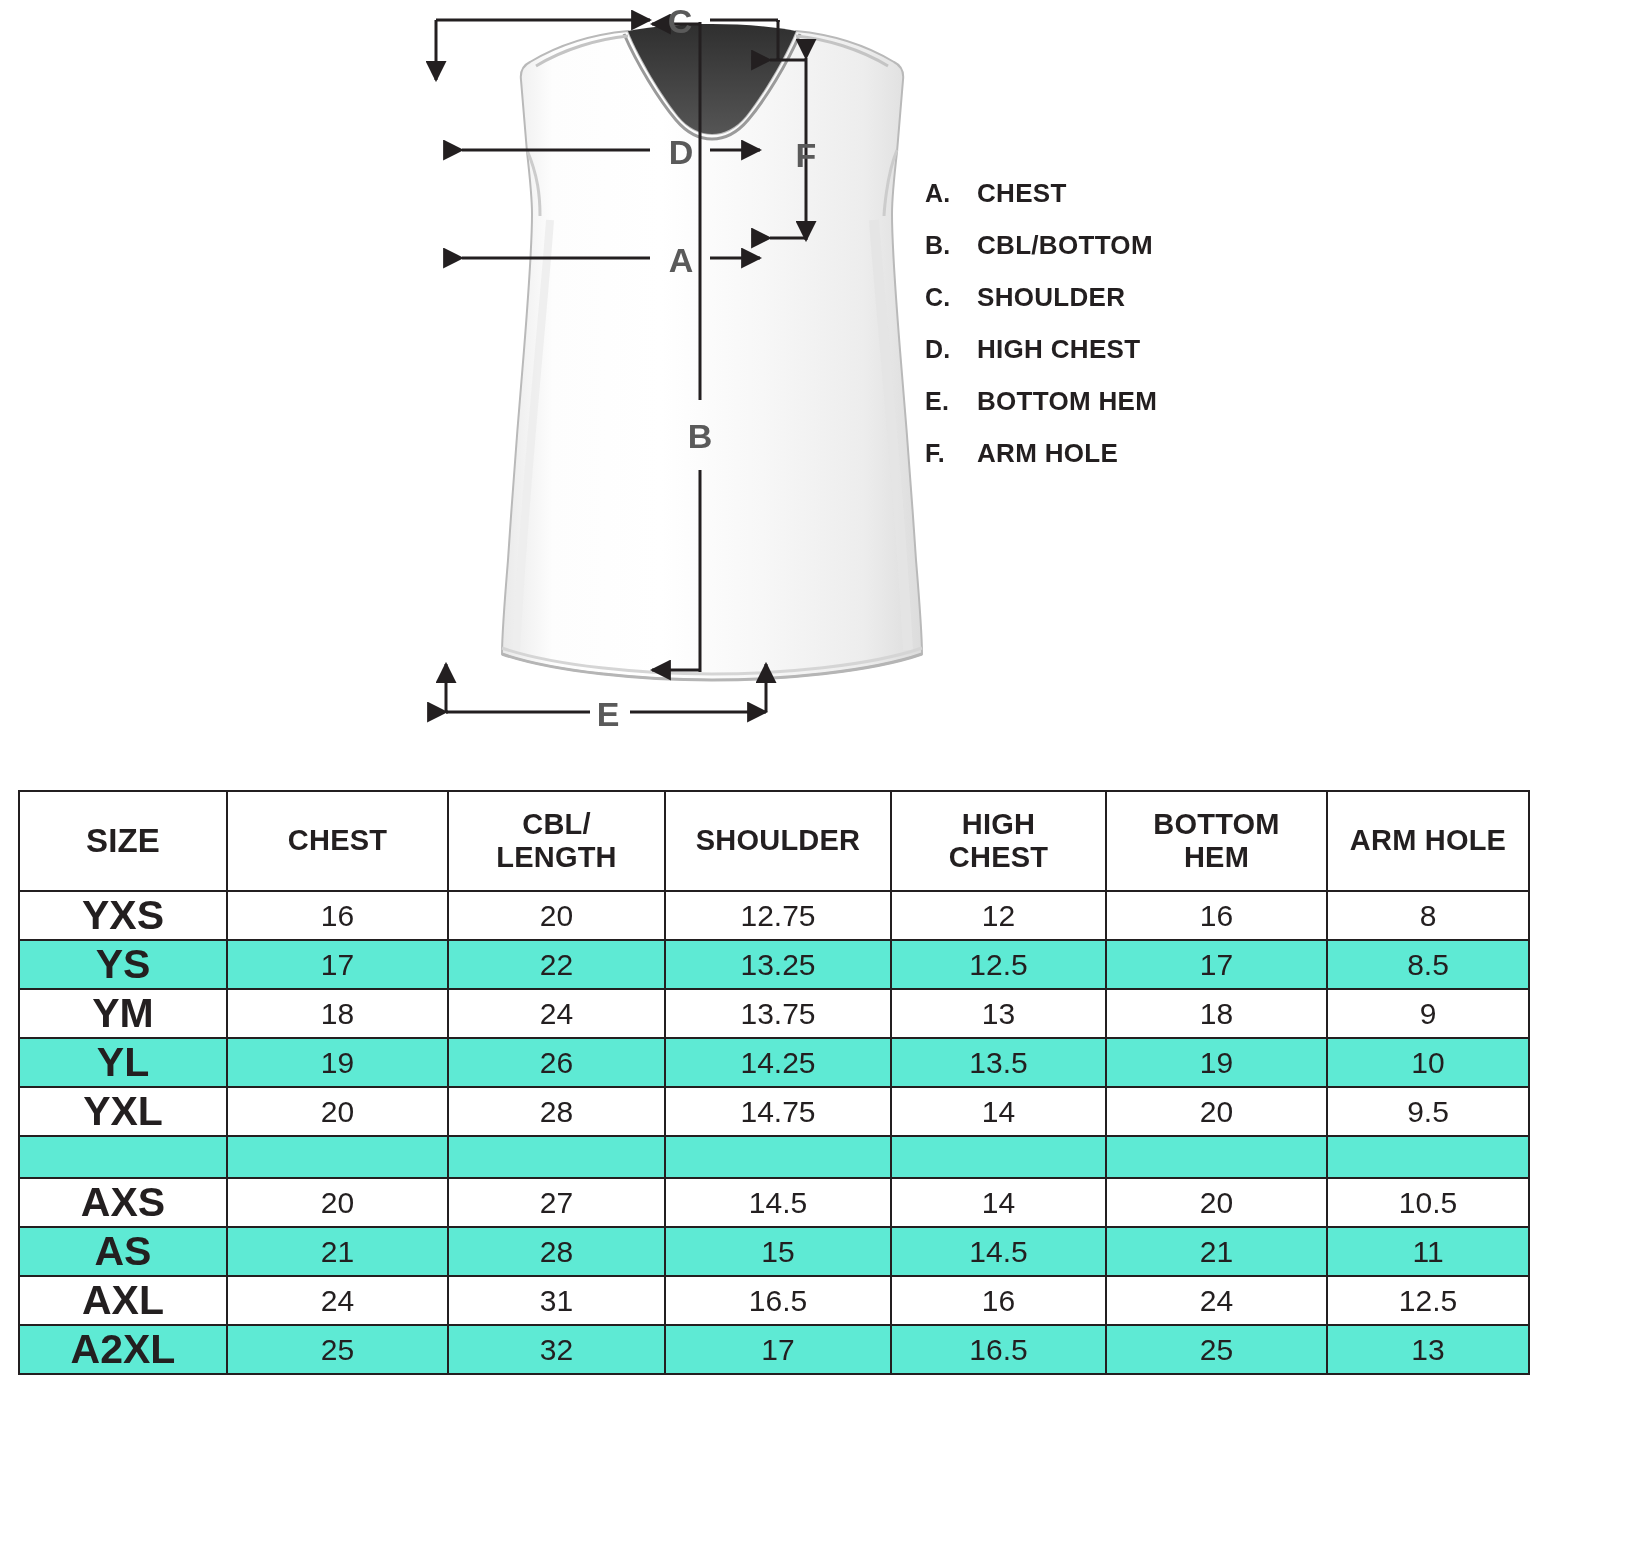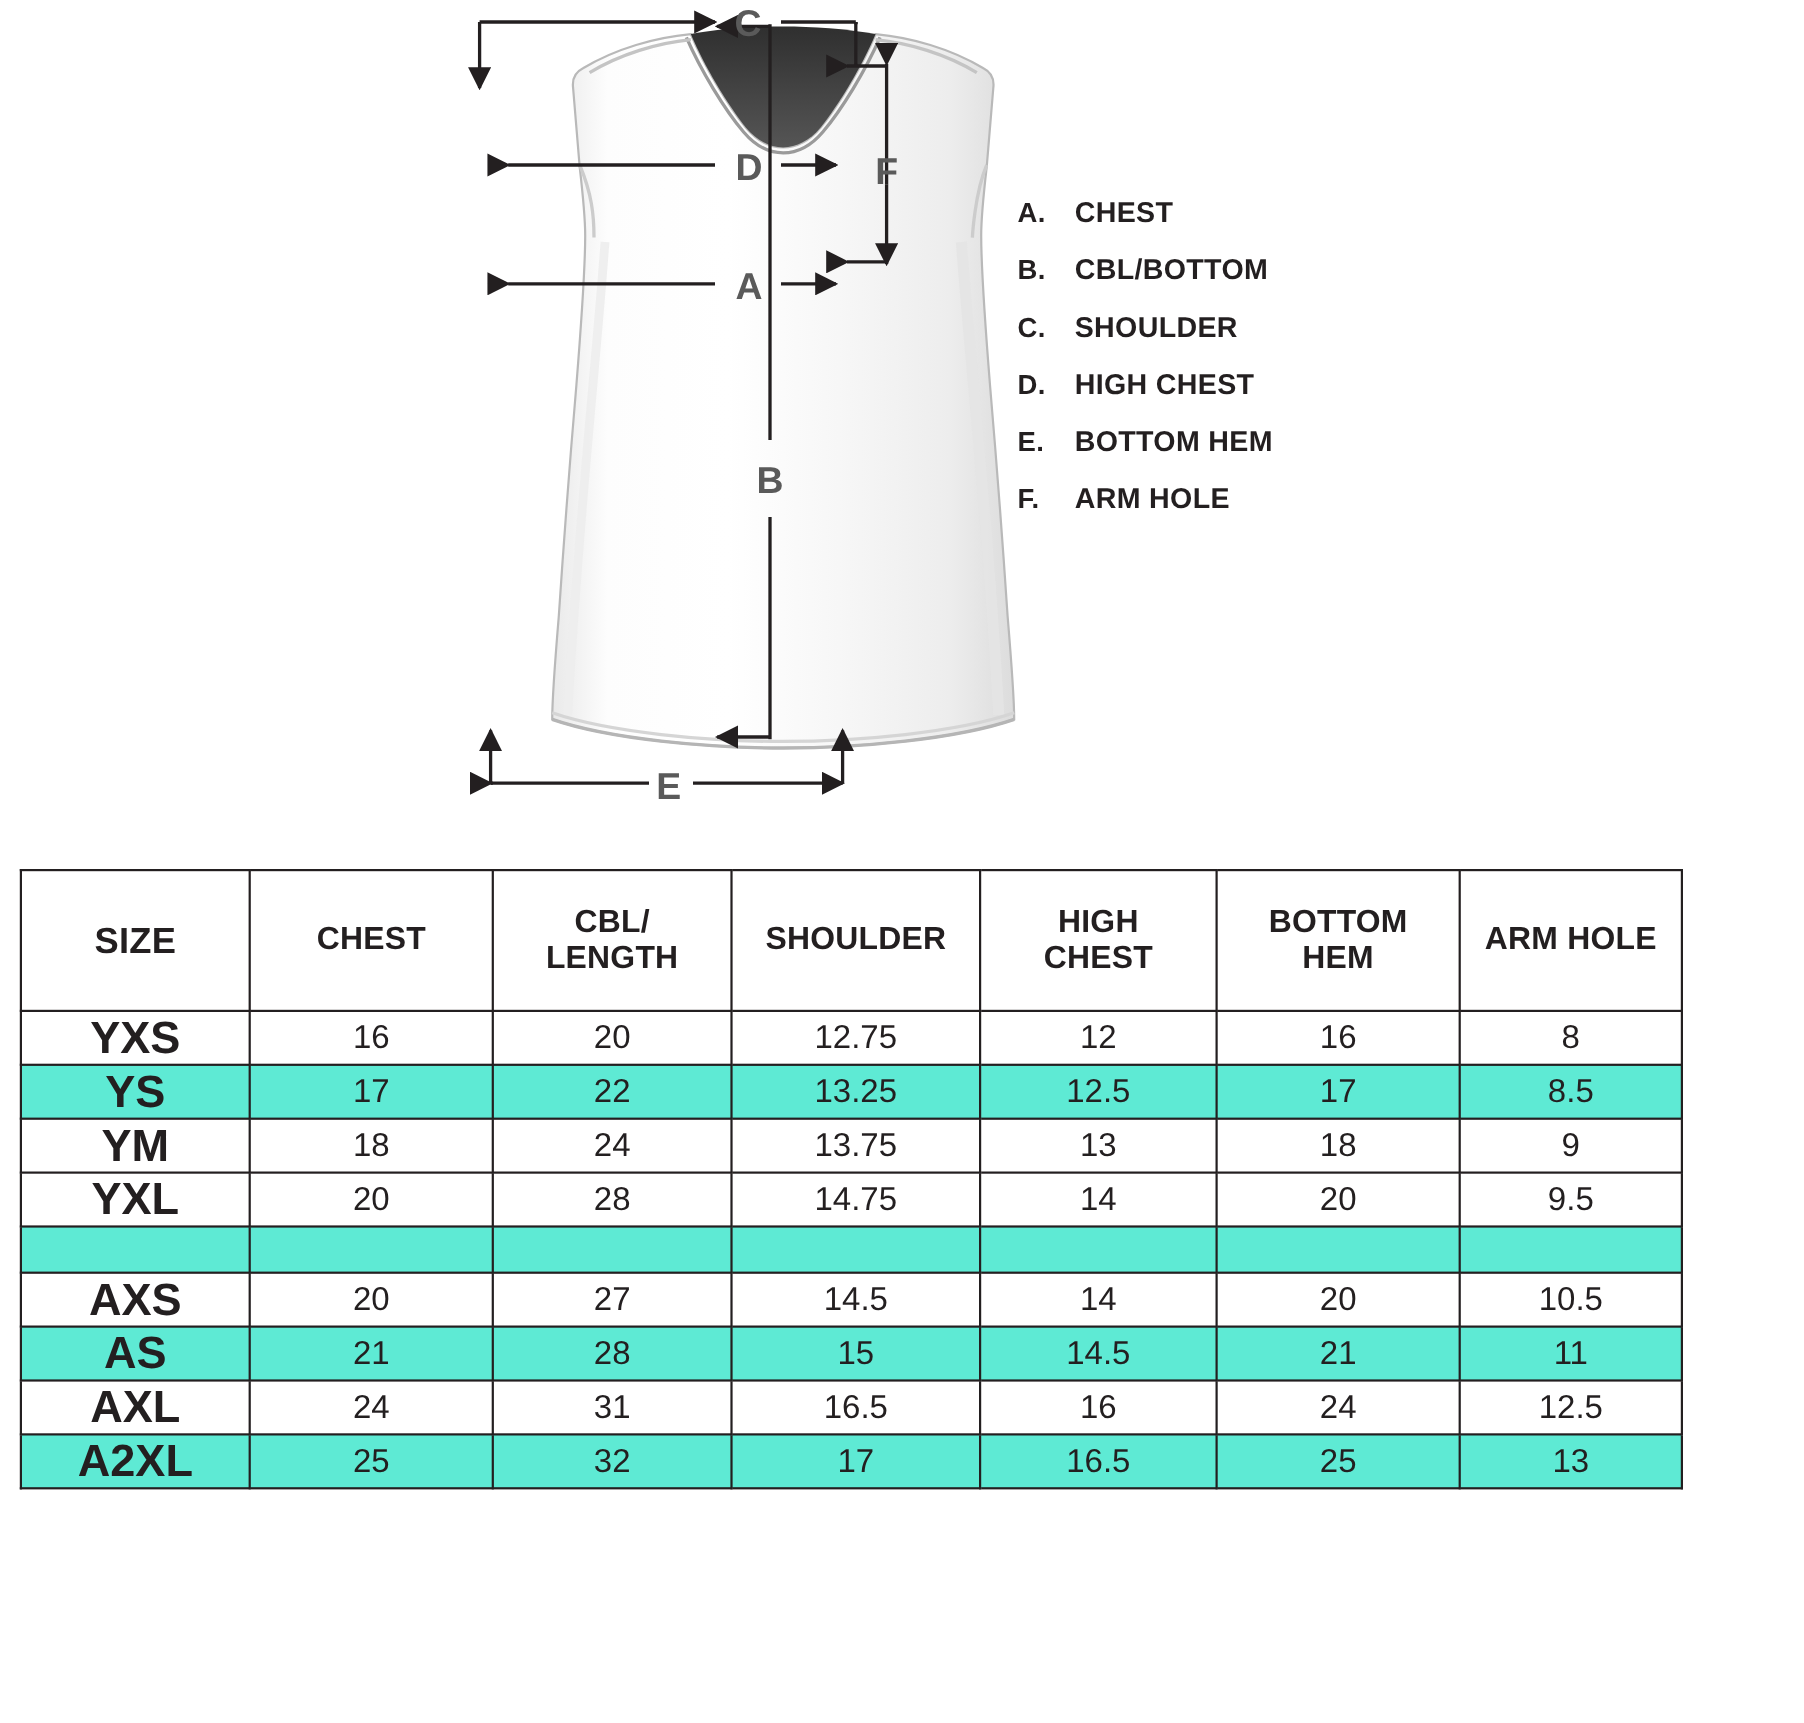--- a/index.html
+++ b/index.html
@@ -63,21 +63,21 @@
   #size-table col.c4 { width: 215px; }
   #size-table col.c5 { width: 221px; }
   #size-table col.c6 { width: 202px; }
 
   #size-table th, #size-table td {
     border: 2px solid #231f20;
     text-align: center;
     color: #231f20;
   }
   #size-table thead th {
-    height: 128px;
+    height: 100px;
     font-size: 29px;
     font-weight: bold;
     line-height: 1.15;
     letter-spacing: 0.2px;
   }
   #size-table thead th.size-head { font-size: 33px; }
 
   #size-table tbody td {
     height: 48px;
     font-size: 30px;
@@ -295,20 +295,29 @@
       </tr>
       <tr>
         <td class="size-cell">YM</td>
         <td>18</td>
         <td>24</td>
         <td>13.75</td>
         <td>13</td>
         <td>18</td>
         <td>9</td>
       </tr>
+      <tr class="shaded">
+        <td class="size-cell">YL</td>
+        <td>19</td>
+        <td>26</td>
+        <td>14.25</td>
+        <td>13.5</td>
+        <td>19</td>
+        <td>10</td>
+      </tr>
       <tr>
         <td class="size-cell">YXL</td>
         <td>20</td>
         <td>28</td>
         <td>14.75</td>
         <td>14</td>
         <td>20</td>
         <td>9.5</td>
       </tr>
       <tr class="shaded spacer">

